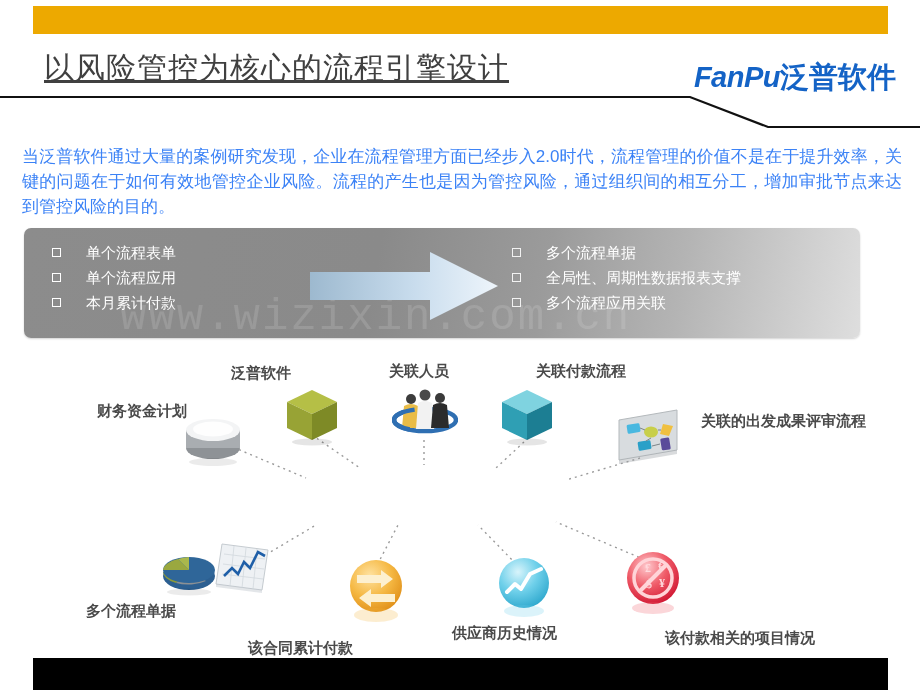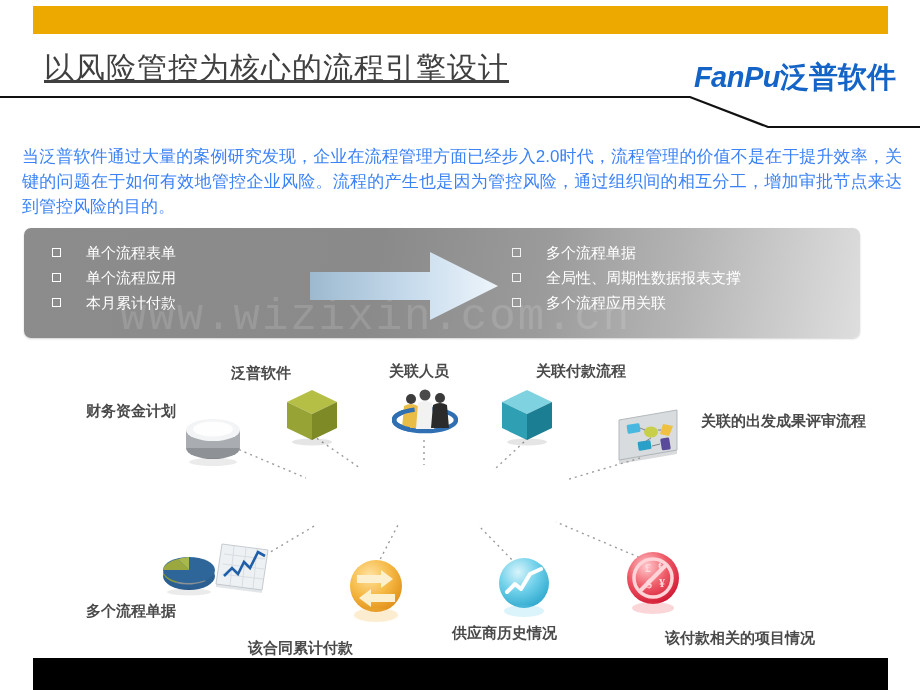--- a/index.html
+++ b/index.html
@@ -209,21 +209,21 @@
         <line x1="424" y1="90" x2="424" y2="115"></line>
         <line x1="524" y1="92" x2="496" y2="118"></line>
         <line x1="640" y1="108" x2="566" y2="130"></line>
         <line x1="240" y1="220" x2="316" y2="175"></line>
         <line x1="372" y1="225" x2="398" y2="175"></line>
         <line x1="520" y1="218" x2="478" y2="175"></line>
         <line x1="650" y1="212" x2="556" y2="172"></line>
       </g>
     </svg>
 
-    <div class="dlabel" style="left:86px; top:52px;font-family:Liberation Serif, serif;">财务资金计划</div>
+    <div class="dlabel" style="left:97px; top:52px;font-family:Liberation Serif, serif;">财务资金计划</div>
     <div class="dlabel" style="left:231px; top:14px;">泛普软件</div>
     <div class="dlabel" style="left:389px; top:12px;">关联人员</div>
     <div class="dlabel" style="left:500px; top:12px;margin-left:36px;">关联付款流程</div>
     <div class="dlabel" style="left:701px; top:62px;">关联的出发成果评审流程</div>
 
     <div class="dlabel" style="left:86px; top:252px;">多个流程单据</div>
     <div class="dlabel" style="left:248px; top:274px;margin-top:15px;">该合同累计付款</div>
     <div class="dlabel" style="left:452px; top:274px;">供应商历史情况</div>
     <div class="dlabel" style="left:645px; top:279px;margin-left:20px;">该付款相关的项目情况</div>
 

